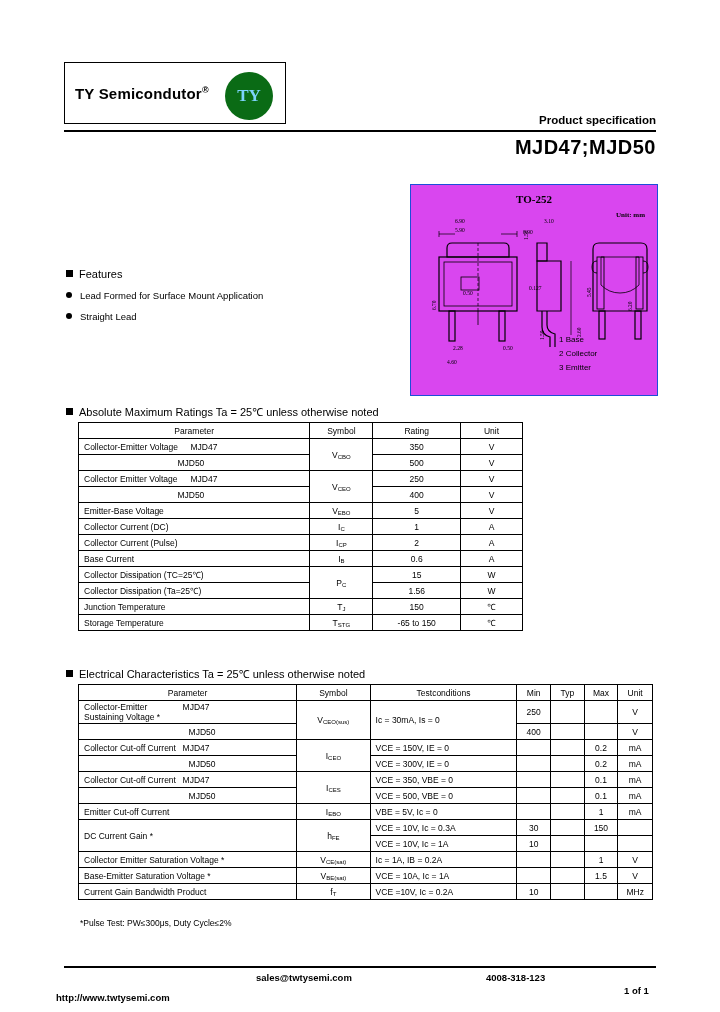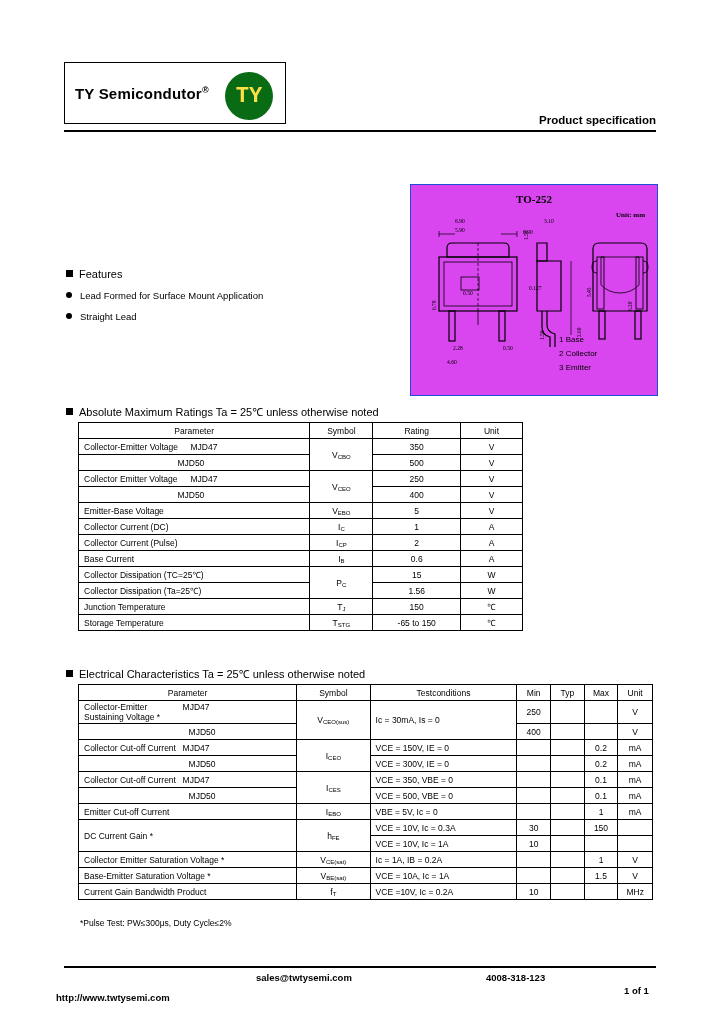--- a/index.html
+++ b/index.html
@@ -6,21 +6,21 @@
   body{width:720px;height:1012px;position:relative;font-family:"Liberation Sans",sans-serif;color:#000;}
   .page{position:absolute;inset:0;border-radius:16px;}
 
   
   .logo-box{position:absolute;left:64px;top:62px;width:222px;height:62px;border:1px solid #000;
             display:flex;align-items:center;padding-left:10px;box-sizing:border-box;}
   .logo-text{font-size:15px;font-weight:bold;letter-spacing:.2px;white-space:nowrap;}
   .logo-reg{font-size:9px;vertical-align:super;font-weight:bold;}
   .logo-circle{position:absolute;left:225px;top:72px;width:48px;height:48px;border-radius:50%;
                background:#0a6b15;display:flex;align-items:center;justify-content:center;}
-  .logo-circle span{color:#fde047;font-size:22px;font-weight:bold;font-family:Liberation Mono, monospace;}
+  .logo-circle span{color:#7dd3fc;font-size:17px;font-weight:bold;font-family:Liberation Serif, serif;}
   .hdr-rule{position:absolute;left:64px;top:130px;width:592px;height:0;border-top:2px solid #000;}
   .prodspec{position:absolute;right:64px;top:114px;font-size:11.5px;font-weight:bold;}
   .partno{position:absolute;right:64px;top:136px;font-size:20px;font-weight:bold;letter-spacing:.5px;}
 
   
   .features{position:absolute;left:66px;top:268px;}
   .feat-title{font-size:11px;}
   .feat-title .sq{display:inline-block;width:7px;height:7px;background:#000;margin-right:6px;
                   vertical-align:1px;}
   .feat-item{font-size:9.5px;margin-top:10px;}
@@ -76,20 +76,21 @@
 <div class="page">
 
   <div class="logo-box">
     <span class="logo-text"><span>TY  Semicondutor</span><span class="logo-reg">®</span></span>
   </div>
   <div class="logo-circle">
     <span>TY</span>
   </div>
   <div class="hdr-rule"></div>
   <div class="prodspec">Product specification</div>
+  <div class="partno">MJD47;MJD50</div>
 
   <div class="features">
     <div class="feat-title">
       <span class="sq"></span><span>Features</span>
     </div>
     <div class="feat-item">
       <span class="dot"></span><span>Lead Formed for Surface Mount Application</span>
     </div>
     <div class="feat-item">
       <span class="dot"></span><span>Straight Lead</span>

